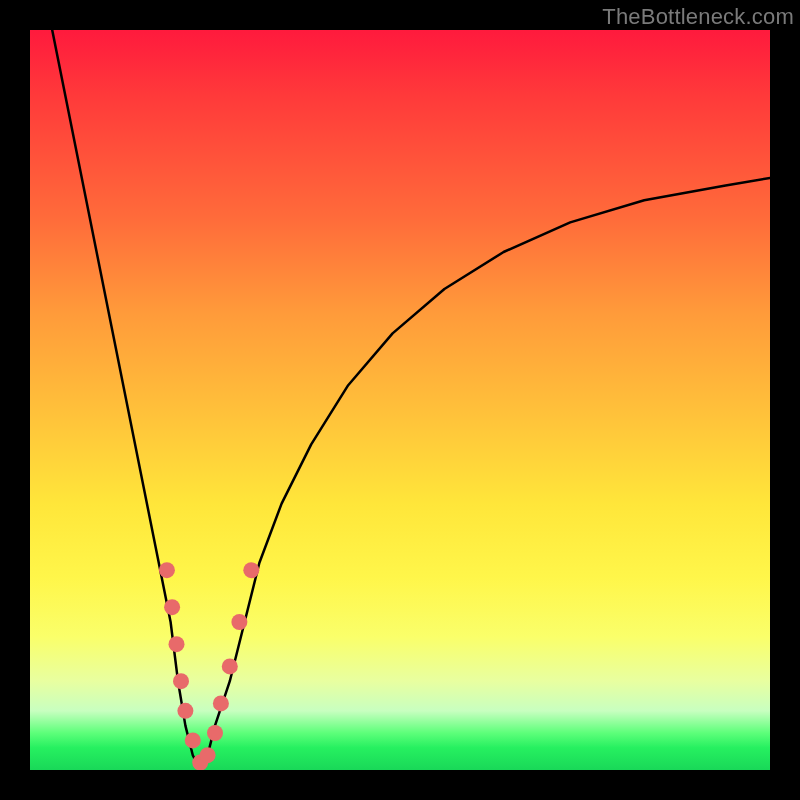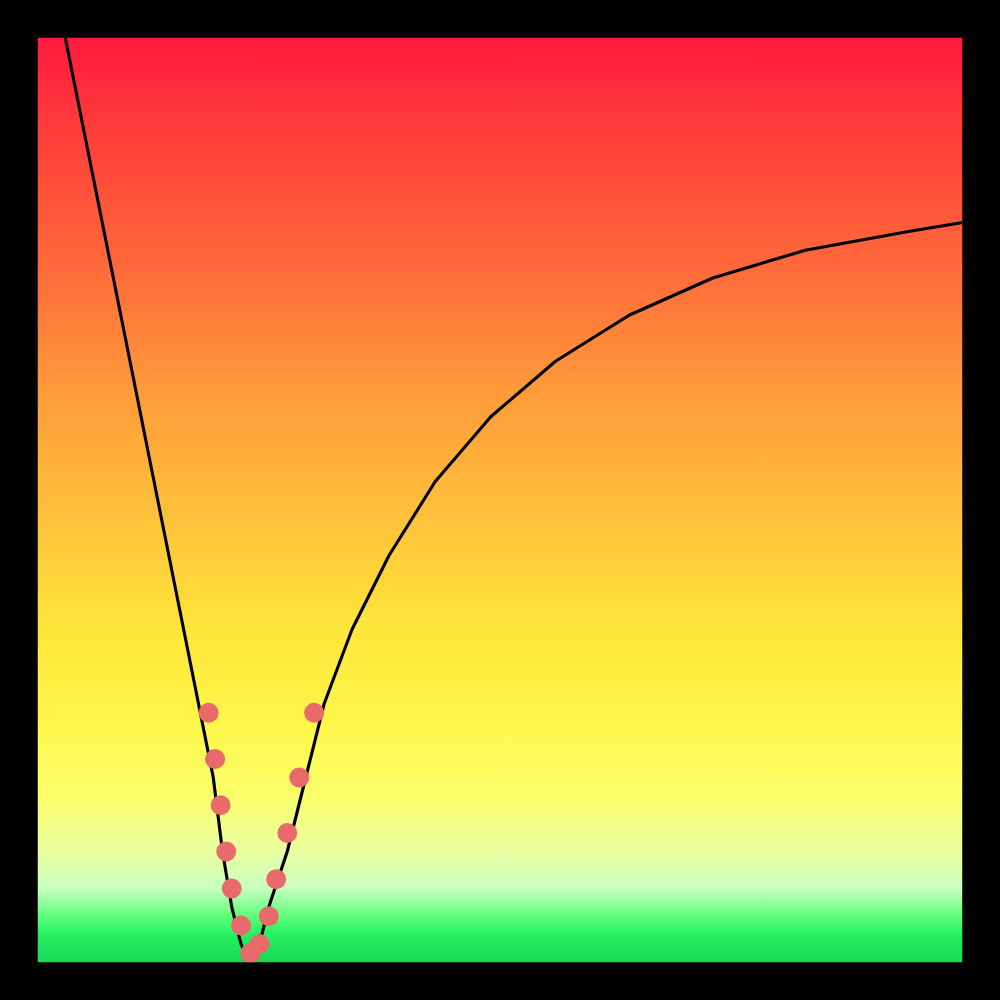--- a/index.html
+++ b/index.html
@@ -81,13 +81,14 @@
           <circle cx="170.2" cy="732.6" r="8" fill="#e86a6a"></circle>
           <circle cx="177.6" cy="725.2" r="8" fill="#e86a6a"></circle>
           <circle cx="185.0" cy="703.0" r="8" fill="#e86a6a"></circle>
           <circle cx="190.9" cy="673.4" r="8" fill="#e86a6a"></circle>
           <circle cx="199.8" cy="636.4" r="8" fill="#e86a6a"></circle>
           <circle cx="209.4" cy="592.0" r="8" fill="#e86a6a"></circle>
           <circle cx="221.3" cy="540.2" r="8" fill="#e86a6a"></circle>
         </g>
     </svg>
   </div>
+  <div class="watermark">TheBottleneck.com</div>
 </div>
 
 </body></html>

